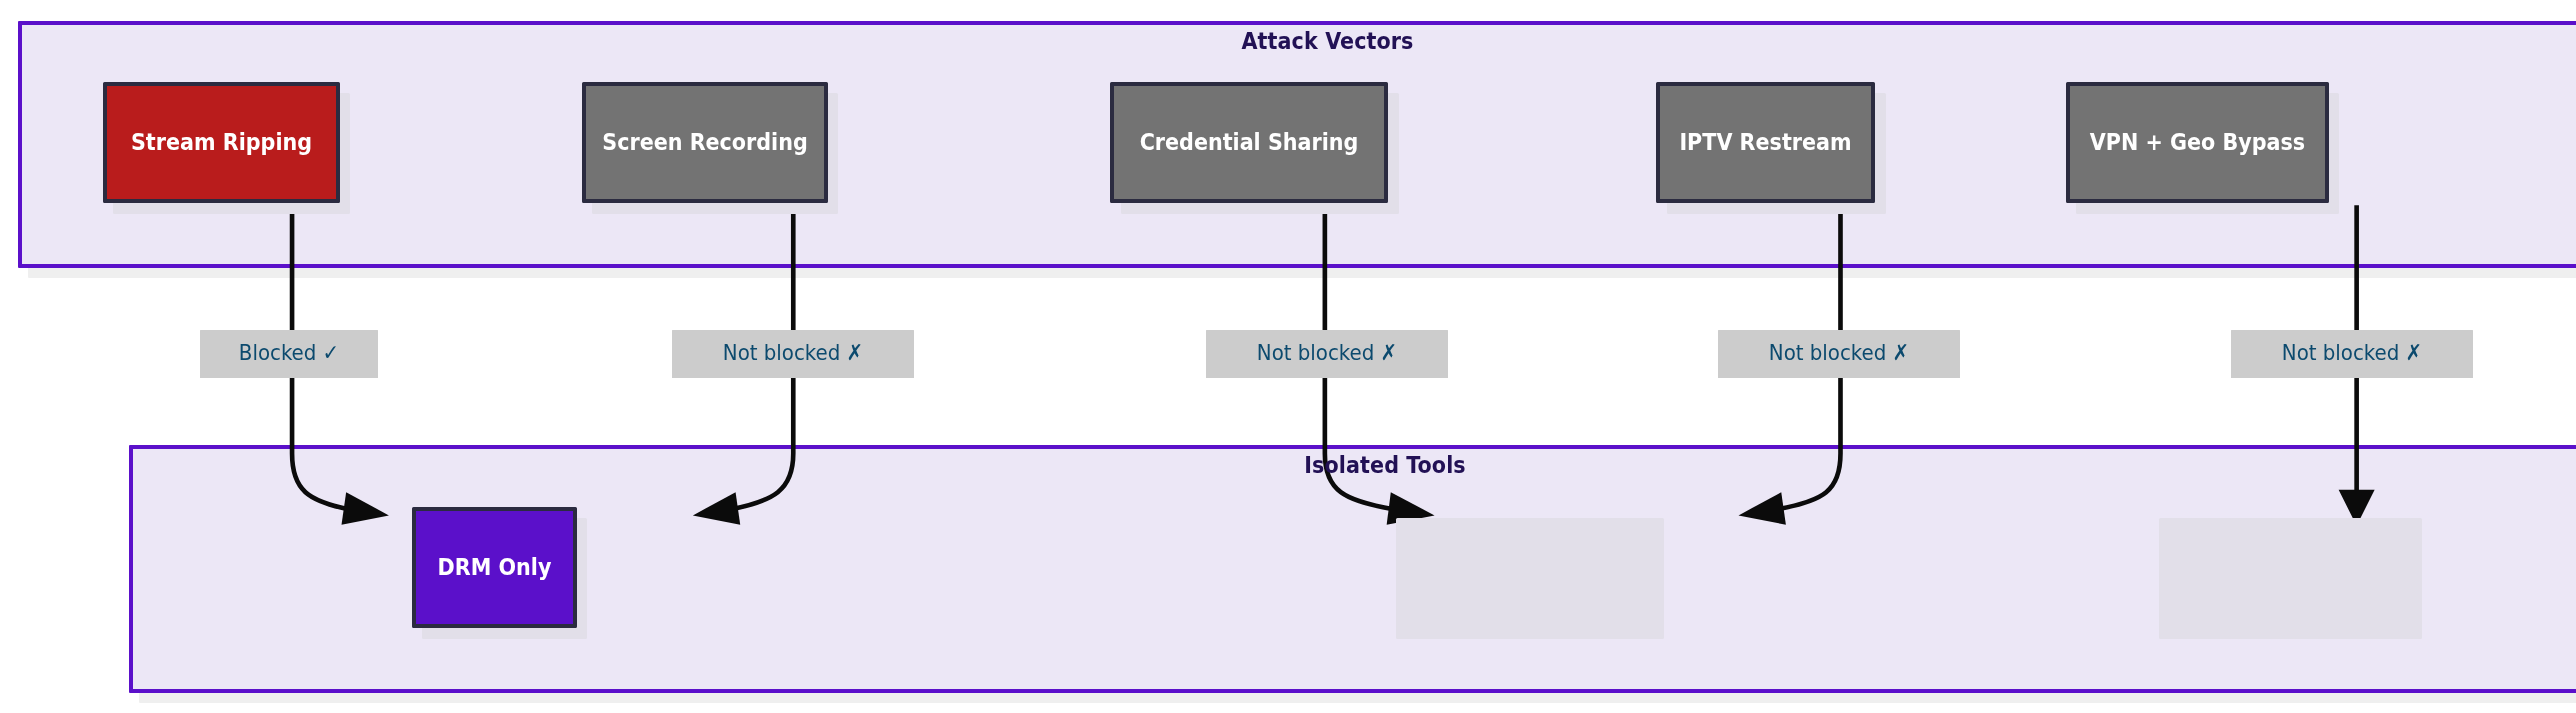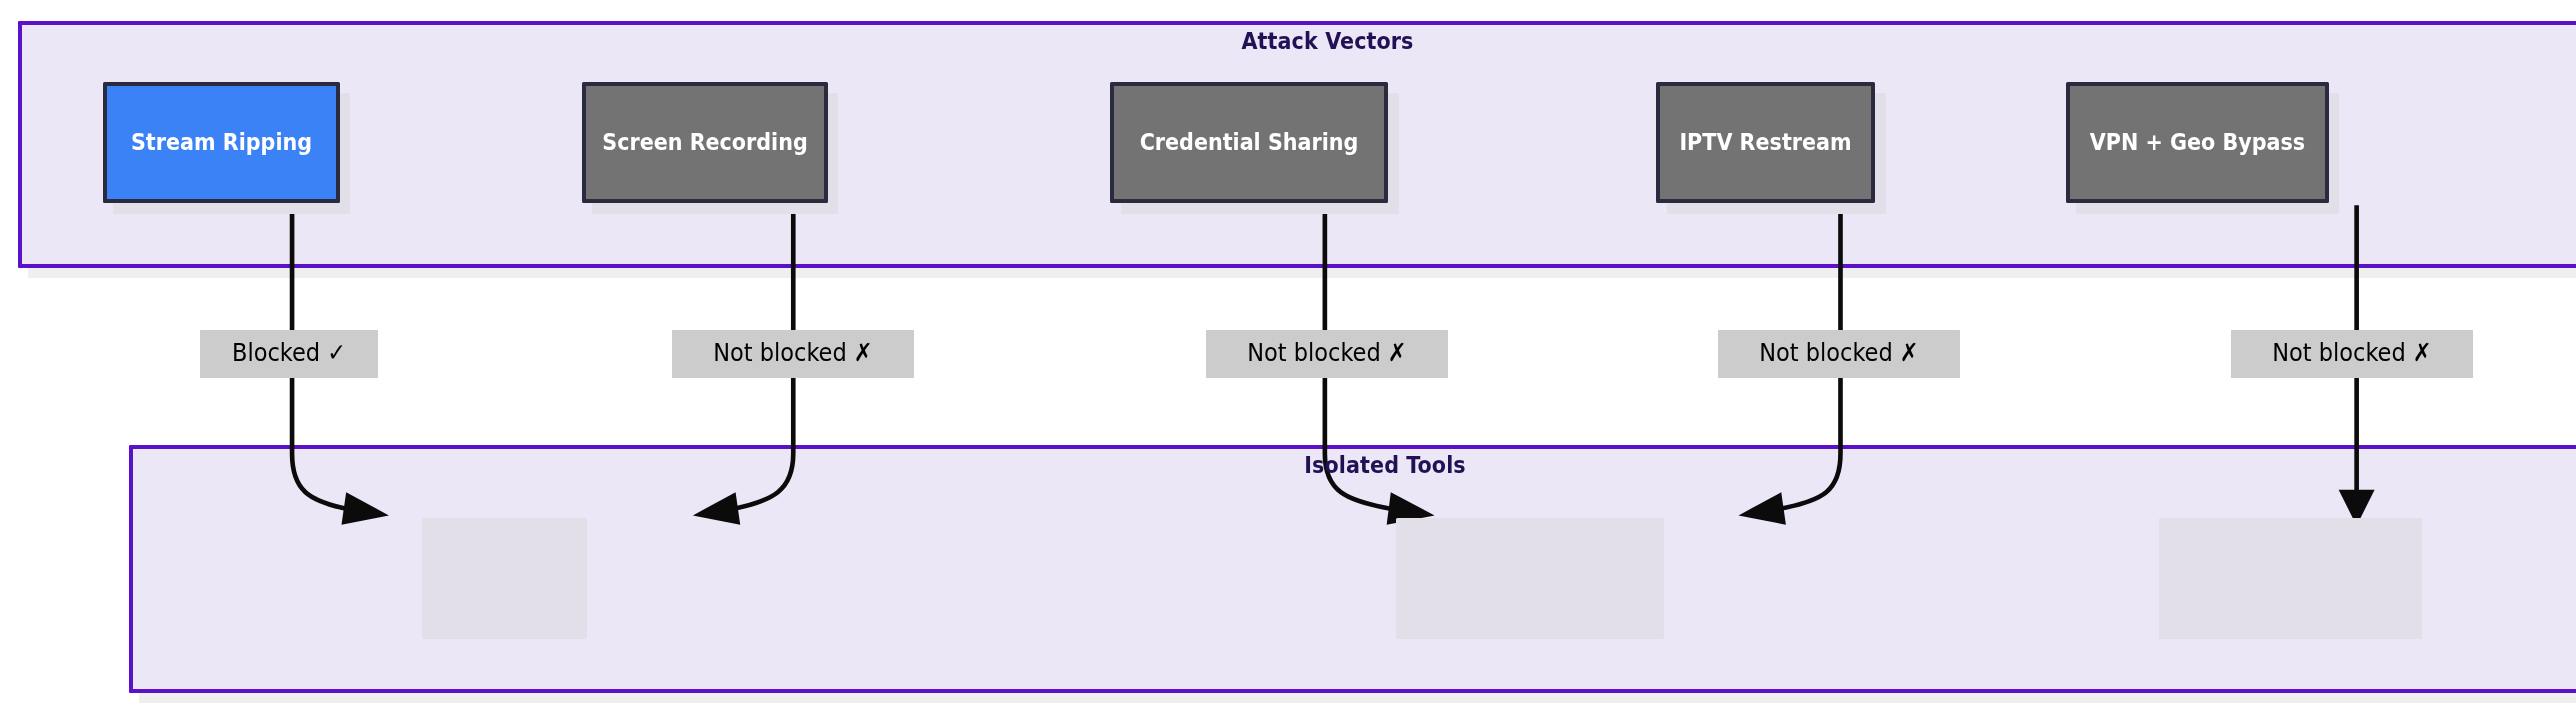--- a/index.html
+++ b/index.html
@@ -29,34 +29,34 @@
     position:absolute;box-sizing:border-box;
     border:4.1px solid #2b2b40;border-radius:1.5px;
     display:flex;align-items:center;justify-content:center;
     color:#ffffff;font-weight:700;font-size:23px;
     text-align:center;line-height:1.1;white-space:nowrap;
     z-index:30;
   }
   .node-shadow{
     position:absolute;background:#e2dfe9;border-radius:1.5px;z-index:25;
   }
-  .n-green{background:#3b82f6;}
+  .n-green{background:#b91c1c;}
   .n-pink {background:#737373;}
   .n-purple{background:#5b10ca;}
 
   
   #edges{position:absolute;left:0;top:0;width:2659px;height:714px;z-index:20;
          pointer-events:none;}
   #edges path{fill:none;stroke:#0b0b0b;stroke-width:9;}
   #edges polygon{fill:#0b0b0b;}
 
   
   .edge-label{
-    position:absolute;background:#cccccc;color:#000000;
-    font-size:25px;font-weight:400;white-space:nowrap;
+    position:absolute;background:#cccccc;color:#0c4a6e;
+    font-size:22px;font-weight:400;white-space:nowrap;
     padding:4.1px 7.2px 6.2px 7.2px;box-sizing:border-box;
     display:flex;align-items:center;justify-content:center;
     z-index:35;border-radius:0.5px;
   }
 </style>
 </head>
 <body>
 
 <div id="stage">
 
@@ -130,17 +130,20 @@
   </div>
 
   <div class="node n-pink" style="left:1110px;top:82px;width:278px;height:121px;">
     <span>Credential Sharing</span>
   </div>
 
   <div class="node n-pink" style="left:2066px;top:82px;width:263px;height:121px;text-align:right;">
     <span>VPN + Geo Bypass</span>
   </div>
 
+  <div class="node n-purple" style="left:412px;top:507px;width:165px;height:121px;">
+    <span>DRM Only</span>
+  </div>
 
 
 
 </div>
 
 
 </body></html>

